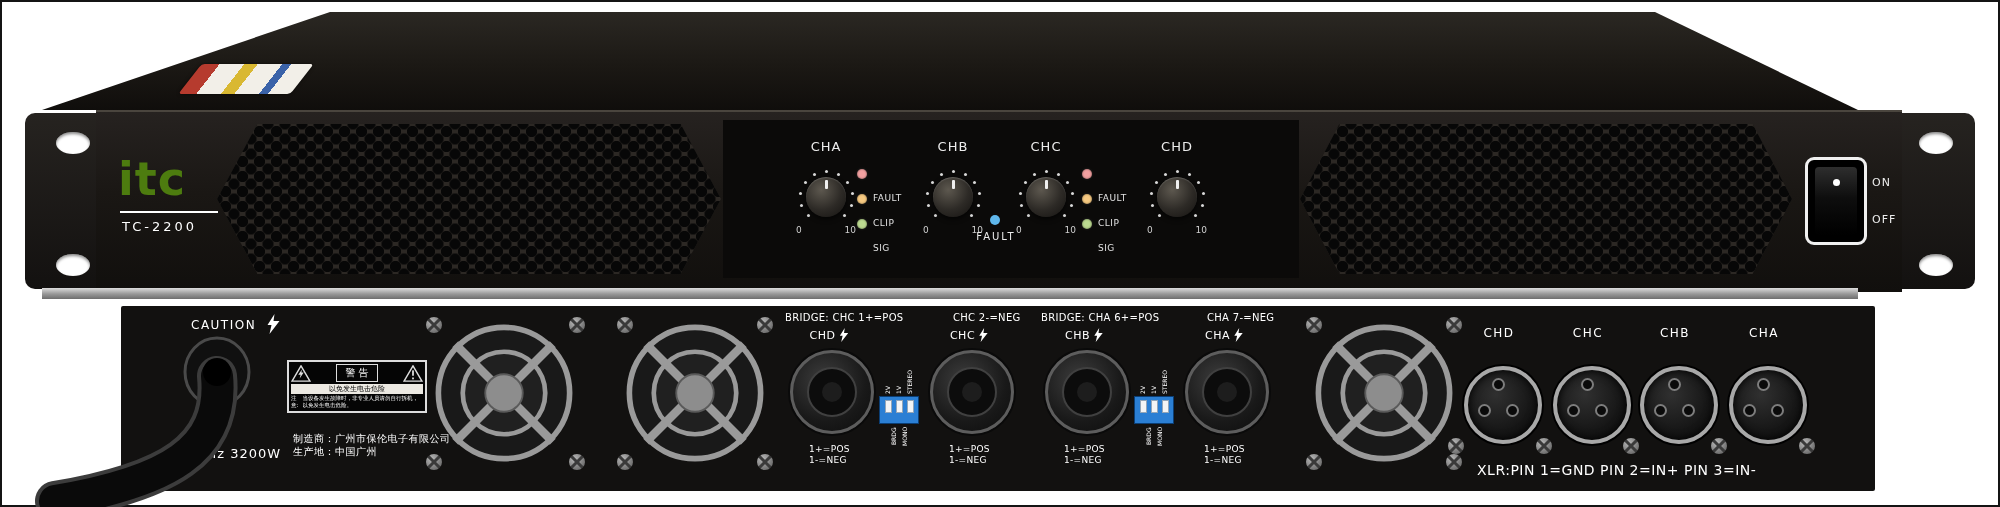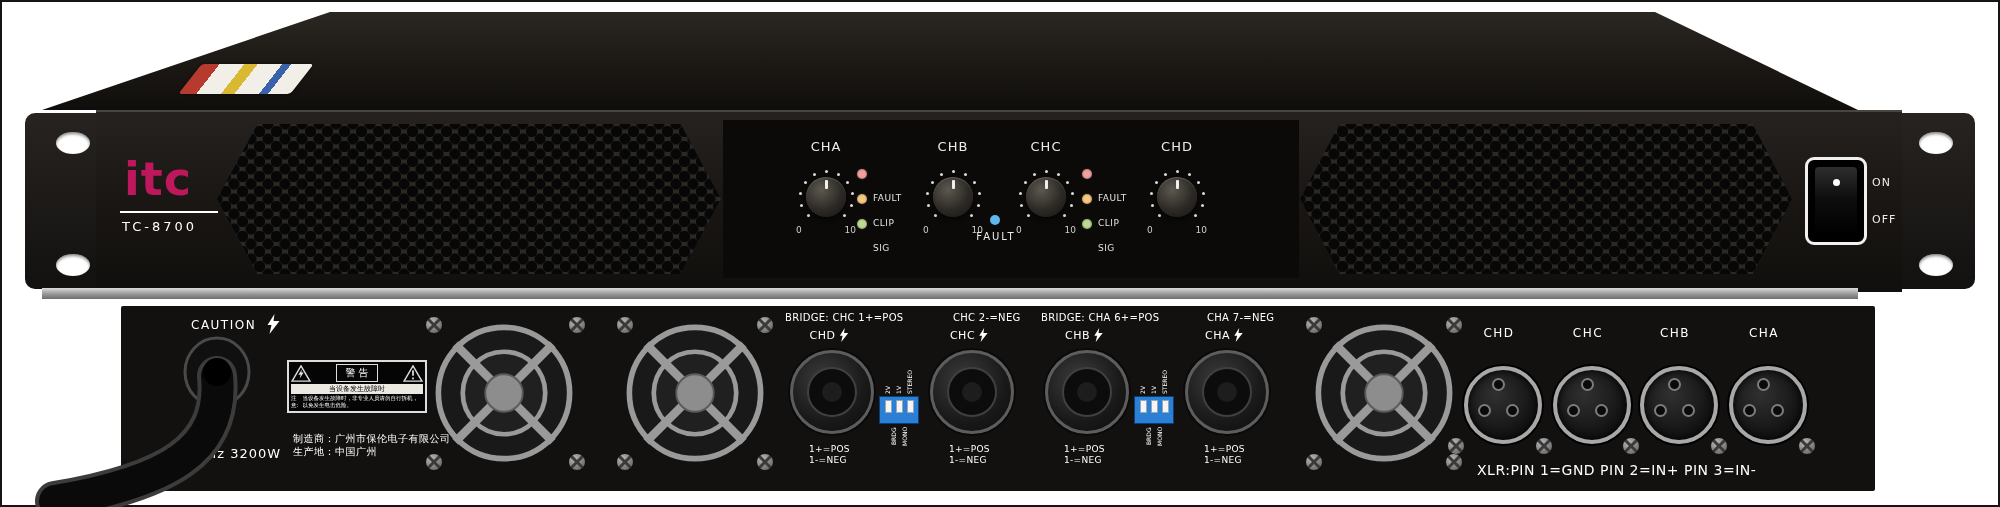--- a/index.html
+++ b/index.html
@@ -22,21 +22,21 @@
   .base-strip{position:absolute;left:42px;top:288px;width:1816px;height:11px;
         background:linear-gradient(180deg,#dcdcdc,#979797 55%,#6d6d6d);}
   .grille{position:absolute;top:124px;height:150px;background-color:#2c2824;
         background-image:radial-gradient(circle,#070707 5.2px,rgba(0,0,0,0) 6px),radial-gradient(circle,#070707 5.2px,rgba(0,0,0,0) 6px);
         background-size:17px 15px;background-position:0 0,8.5px 7.5px;
         clip-path:polygon(0% 50%,8% 0%,92% 0%,100% 50%,92% 100%,8% 100%);}
   .grille.gl{left:217px;width:504px;}
   .grille.gr{left:1300px;width:492px;}
   .center-panel{position:absolute;left:723px;top:120px;width:576px;height:158px;background:#0b0a09;}
 
-  .logo{position:absolute;left:124px;top:152px;color:#be185d;font-size:46px;font-weight:bold;letter-spacing:1px;}
+  .logo{position:absolute;left:118px;top:152px;color:#4d7c0f;font-size:46px;font-weight:bold;letter-spacing:1px;}
   .logo-underline{position:absolute;left:120px;top:211px;width:98px;height:2px;background:#fff;}
   .model{position:absolute;left:122px;top:219px;color:#fff;font-size:13px;letter-spacing:3px;}
 
   .ch-label{position:absolute;top:139px;transform:translateX(-50%);color:#ececec;font-size:13px;letter-spacing:1px;}
   .knob-wrap{position:absolute;width:58px;height:58px;transform:translate(-50%,-50%);}
   .ticks{position:absolute;left:50%;top:50%;width:3px;height:3px;margin:-1.5px;border-radius:50%;background:transparent;
     box-shadow:-18px 18px 0 0 #d8d8d8,-25px 8px 0 0 #d8d8d8,-26px -4px 0 0 #d8d8d8,-21px -15px 0 0 #d8d8d8,
       -12px -23px 0 0 #d8d8d8,0 -26px 0 0 #d8d8d8,12px -23px 0 0 #d8d8d8,21px -15px 0 0 #d8d8d8,
       26px -4px 0 0 #d8d8d8,25px 8px 0 0 #d8d8d8,18px 18px 0 0 #d8d8d8;}
   .knob{position:absolute;left:50%;top:50%;width:40px;height:40px;margin:-20px;border-radius:50%;
@@ -121,21 +121,21 @@
   <span class="ear-hole" style="left:1919px;top:254px"></span>
 
   <div class="face"></div>
   <div class="grille gl"></div>
   <div class="grille gr"></div>
   <div class="center-panel"></div>
   <div class="base-strip"></div>
 
   <div class="logo">itc</div>
   <div class="logo-underline"></div>
-  <div class="model">TC-8700</div>
+  <div class="model">TC-2200</div>
 
   <div class="ch-label" style="left:826px">CHA</div>
   <div class="ch-label" style="left:953px">CHB</div>
   <div class="ch-label" style="left:1046px">CHC</div>
   <div class="ch-label" style="left:1177px">CHD</div>
 
   <div class="knob-wrap" style="left:826px;top:197px">
     <span class="ticks"></span>
       <span class="knob"></span>
   </div>
@@ -223,21 +223,21 @@
             <path d="M11 1 L21 18 H1 Z" fill="none" stroke="#ddd" stroke-width="1.6"></path>
             <path d="M12 5 L8 11 H10.5 L9.5 15 L14 8.5 H11.5 Z" fill="#ddd"></path>
           </svg>
         <span class="warn-title">警 告</span>
         <svg class="tri" viewBox="0 0 22 19">
             <path d="M11 1 L21 18 H1 Z" fill="none" stroke="#ddd" stroke-width="1.6"></path>
             <rect x="10" y="6" width="2" height="6" fill="#ddd"></rect>
             <rect x="10" y="14" width="2" height="2" fill="#ddd"></rect>
           </svg>
       </div>
-      <div class="warn-sub">当设备发生故障时</div>
+      <div class="warn-sub">以免发生电击危险</div>
       <div class="warn-note">
         <span>注意:</span>
         <span>当设备发生故障时，非专业人员请勿自行拆机，以免发生电击危险。</span>
       </div>
     </div>
     <div class="mfr" style="left:172px;top:126px">制造商：广州市保伦电子有限公司</div>
     <div class="mfr" style="left:172px;top:139px">生产地：中国广州</div>
 
     <svg class="fan" style="left:308px" viewBox="0 0 160 160">
       <circle cx="80" cy="80" r="70" fill="#191919"></circle>

